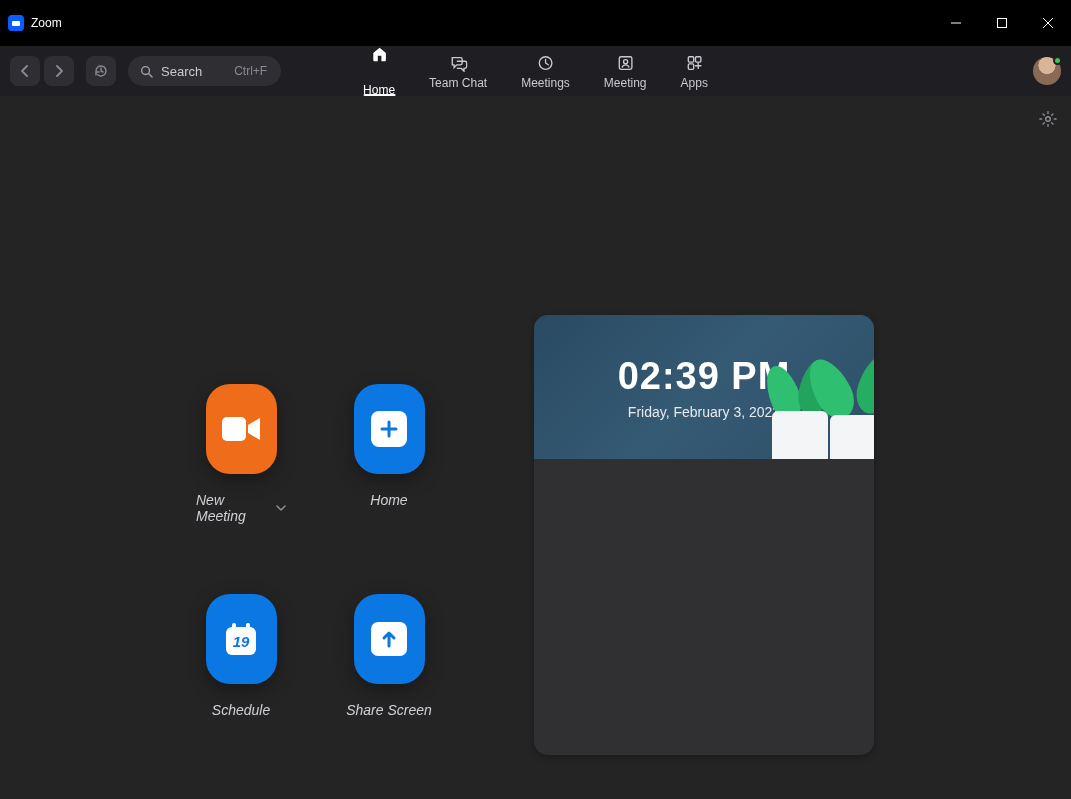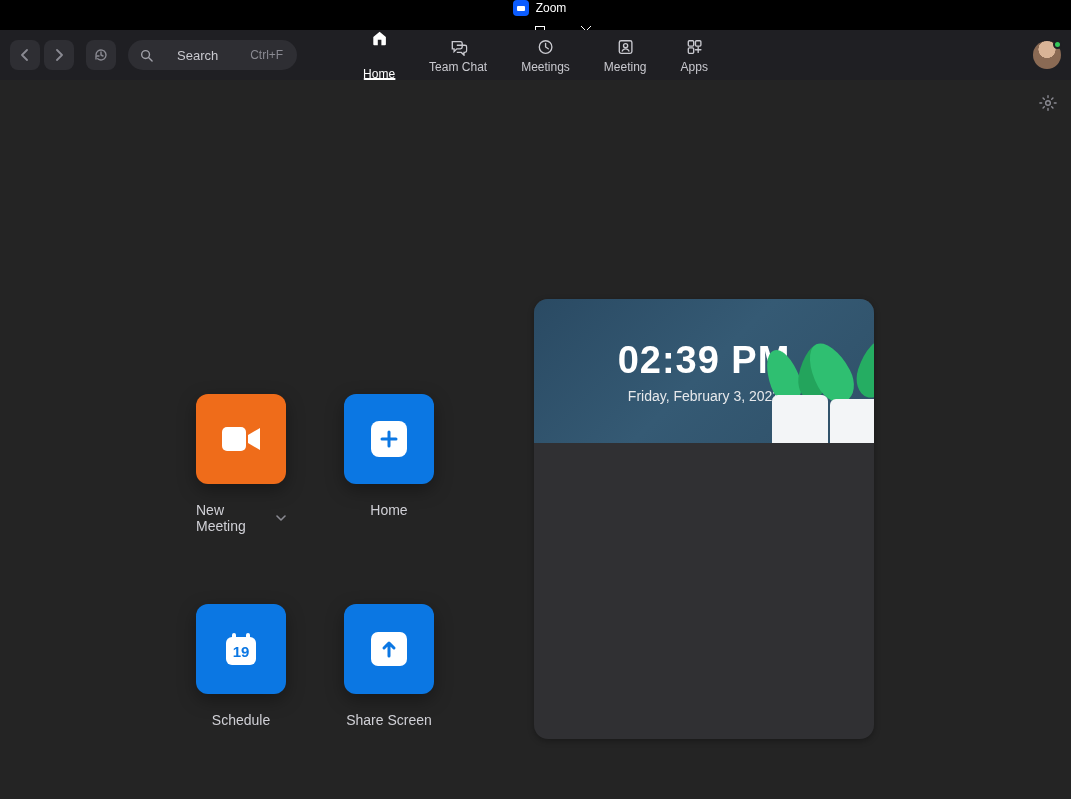--- a/index.html
+++ b/index.html
@@ -1,21 +1,21 @@
 <!DOCTYPE html>
 <html><head>
 <meta charset="utf-8">
 <style>
   * { box-sizing: border-box; margin: 0; padding: 0; font-family: "Segoe UI", -apple-system, Helvetica, Arial, sans-serif; }
   html, body { width: 1071px; height: 799px; background: #000; overflow: hidden; }
 
   
   .titlebar {
-    height: 30px; background: #000; display: flex; align-items: center;
-    justify-content: space-between; padding: 0 0 0 8px; color: #fff; flex-direction: column;
+    height: 46px; background: #000; display: flex; align-items: center;
+    justify-content: space-between; padding: 0 0 0 8px; color: #fff;
   }
   .titlebar-left { display: flex; align-items: center; gap: 7px; }
   .zoom-logo {
     width: 16px; height: 16px; border-radius: 4px; background: #0b5cff;
     display: flex; align-items: center; justify-content: center;
   }
   .zoom-logo::after { content:""; width:8px; height:5px; background:#fff; border-radius:1px; }
   .titlebar-title { font-size: 12px; color: #fff; }
   .window-controls { display: flex; }
   .win-btn {
@@ -32,21 +32,21 @@
   .nav-btn, .history-btn {
     width: 30px; height: 30px; background: #2e2e33; border-radius: 8px;
     display:flex; align-items:center; justify-content:center; cursor:pointer; color:#8a8a92;
   }
   .history-btn { margin-right: 12px; }
   .search-box {
     height: 30px; background: #2e2e33; border-radius: 15px;
     display: flex; align-items: center; padding: 0 14px 0 12px; gap: 8px;
     font-size: 13px; color: #a1a1a9; cursor: text; min-width: 128px;
   }
-  .search-label { color: #c9c9cf; margin-left: 16px; }
+  .search-label { color: #c9c9cf; }
   .search-shortcut { color: #8a8a92; margin-left: 24px; font-size: 12px;}
 
   .tabs {
     position: absolute; left: 50%; transform: translateX(-50%);
     display: flex; gap: 26px; height: 100%; align-items: stretch;
   }
   .tab {
     display: flex; flex-direction: column; align-items: center; justify-content: center;
     gap: 3px; font-size: 12px; color: #c9c9cf; cursor: pointer; padding: 0 4px; position:relative;
   }
@@ -69,26 +69,26 @@
 
   
   .main {
     position: relative; height: calc(799px - 30px - 50px); background: #242424;
   }
   .settings-gear {
     position: absolute; top: 14px; right: 14px; color:#8a8a92; cursor:pointer;
   }
 
   .actions {
-    position: absolute; left: 196px; top: 314px;
-    display: grid; grid-template-columns: 90px 90px; column-gap: 58px; row-gap: 70px;
+    position: absolute; left: 196px; top: 288px;
+    display: grid; grid-template-columns: 90px 90px; column-gap: 58px; row-gap: 70px; font-style: italic;
   }
   .action { display:flex; flex-direction:column; align-items:center; gap:18px; }
   .tile {
-    width: 90px; height: 90px; border-radius: 12px;
+    width: 71px; height: 90px; border-radius: 24px;
     display:flex; align-items:center; justify-content:center; cursor:pointer;
     box-shadow: 0 6px 18px rgba(0,0,0,0.35);
   }
   .tile.orange { background:#ef6c1a; }
   .tile.blue { background:#0b77e3; }
   .tile-inner {
     width: 40px; height: 34px; background:#fff; border-radius:6px;
     display:flex; align-items:center; justify-content:center; color:#0b77e3; font-weight:700;
   }
   .action-label { color:#d0d0d6; font-size:14px; display:flex; align-items:center; gap:8px;}

